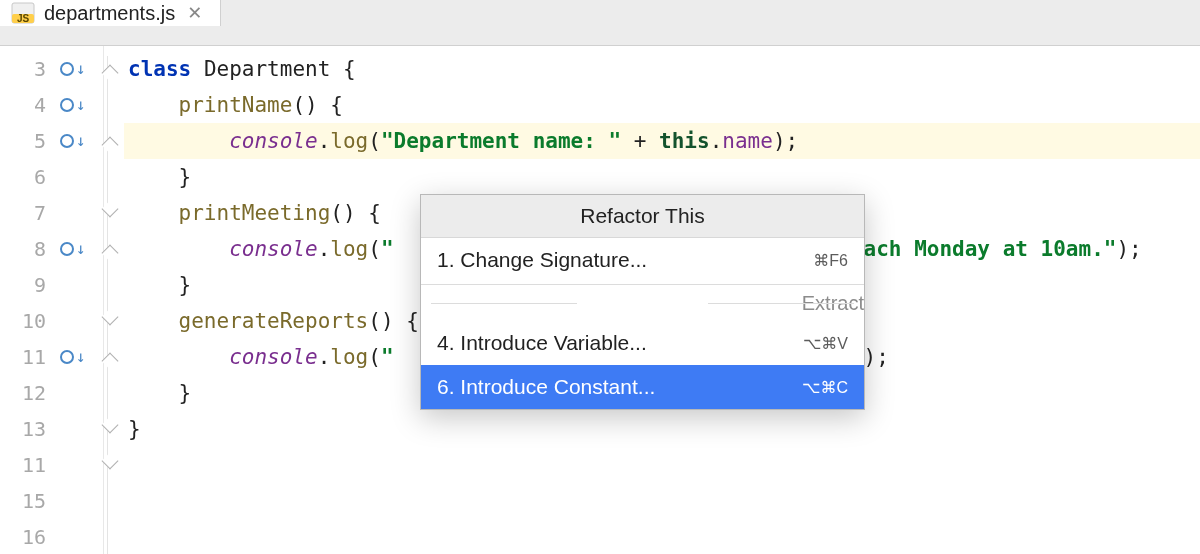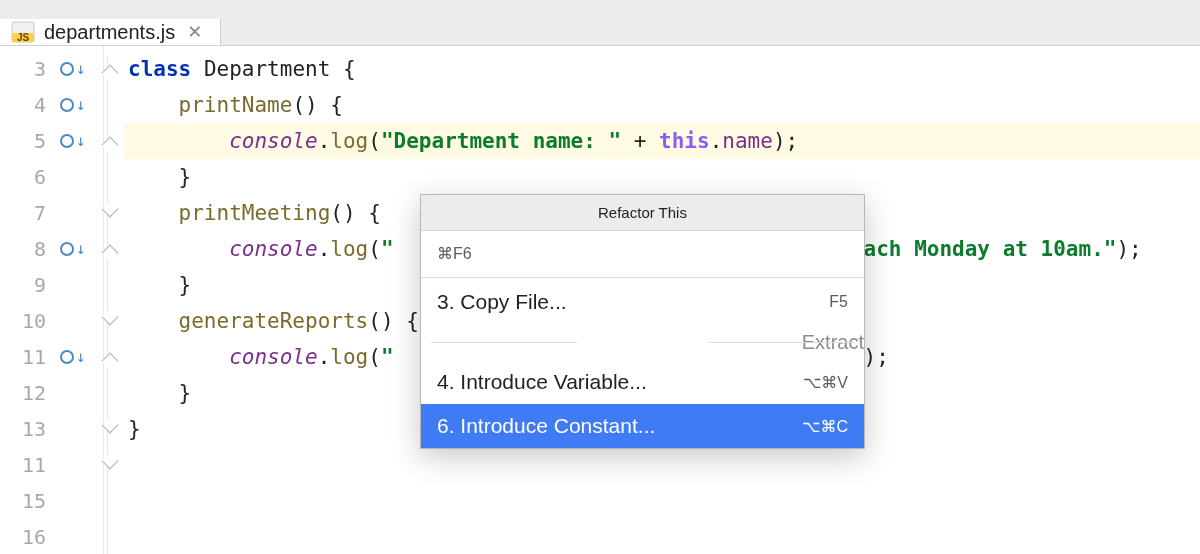--- a/index.html
+++ b/index.html
@@ -10,21 +10,21 @@
     width: 1200px;
     height: 554px;
     overflow: hidden;
     position: relative;
   }
   .tabbar {
     height: 46px;
     background: #ececec;
     border-bottom: 1px solid #d0d0d0;
     display: flex;
-    align-items: flex-end;
+    align-items: flex-start;
   }
   .tab {
     display: flex;
     align-items: center;
     gap: 8px;
     background: #ffffff;
     padding: 0 14px 0 10px;
     border-right: 1px solid #d0d0d0;
     font-family: -apple-system, "Segoe UI", sans-serif;
     font-size: 20px;
@@ -132,42 +132,42 @@
   .code .line.hl {
     background: #fffae3;
   }
   .kw { color: #0033b3; font-weight: 600; }
   .id { color: #222; }
   .obj { color: #7a2f8f; font-style: italic; }
   .fn { color: #7a6a2b; }
   .str { color: #0b7b2c; font-weight: 600;}
   .field { color: #7a2f8f; }
   .prop { color: #7a2f8f; }
-  .this { color: #8b5cf6; font-weight:600;}
+  .this { color: #14532d; font-weight:600;}
   .punc { color:#222; }
   .meth { color:#7a6a2b;margin-top:8px; }
 
   
   .popup {
     position:absolute;
     left:420px;
     top:194px;
     width:445px;
     background:#ffffff;
     border:1px solid #b8b8b8;
     box-shadow:0 8px 28px rgba(0,0,0,0.22);
     font-family:-apple-system,"Segoe UI",sans-serif;
     font-size:21px;
     color:#222;
   }
   .popup-title{
     background:#ececec;
     text-align:center;
     padding:9px 0;
-    font-size:15px;
+    font-size:21px;
     border-bottom:1px solid #d8d8d8;
   }
   .popup-row{
     display:flex;
     justify-content:space-between;
     align-items:center;
     padding:6px 16px;
     height:44px;
   }
   .popup-row.selected{
@@ -327,27 +327,24 @@
     <div class="line">    <span class="punc">}</span></div>
     <div class="line"><span class="punc">}</span></div>
     <div class="line"></div>
     <div class="line"></div>
   </div>
 </div>
 
 <div class="popup">
   <div class="popup-title">Refactor This</div>
   <div class="popup-row">
+    <span>1. Change Signature...</span>
     <span class="shortcut">⌘F6</span>
   </div>
   <div class="popup-sep"></div>
-  <div class="popup-row">
-    <span>3. Copy File...</span>
-    <span class="shortcut">F5</span>
-  </div>
   <div class="popup-section">Extract</div>
   <div class="popup-row">
     <span>4. Introduce Variable...</span>
     <span class="shortcut">⌥⌘V</span>
   </div>
   <div class="popup-row selected">
     <span>6. Introduce Constant...</span>
     <span class="shortcut">⌥⌘C</span>
   </div>
 </div>

